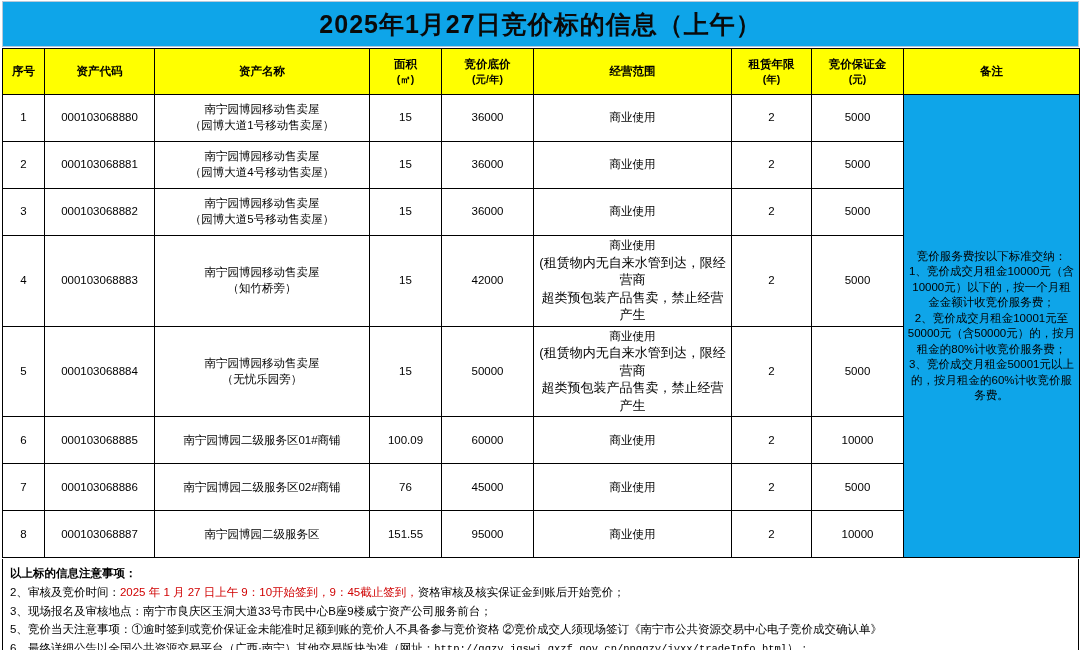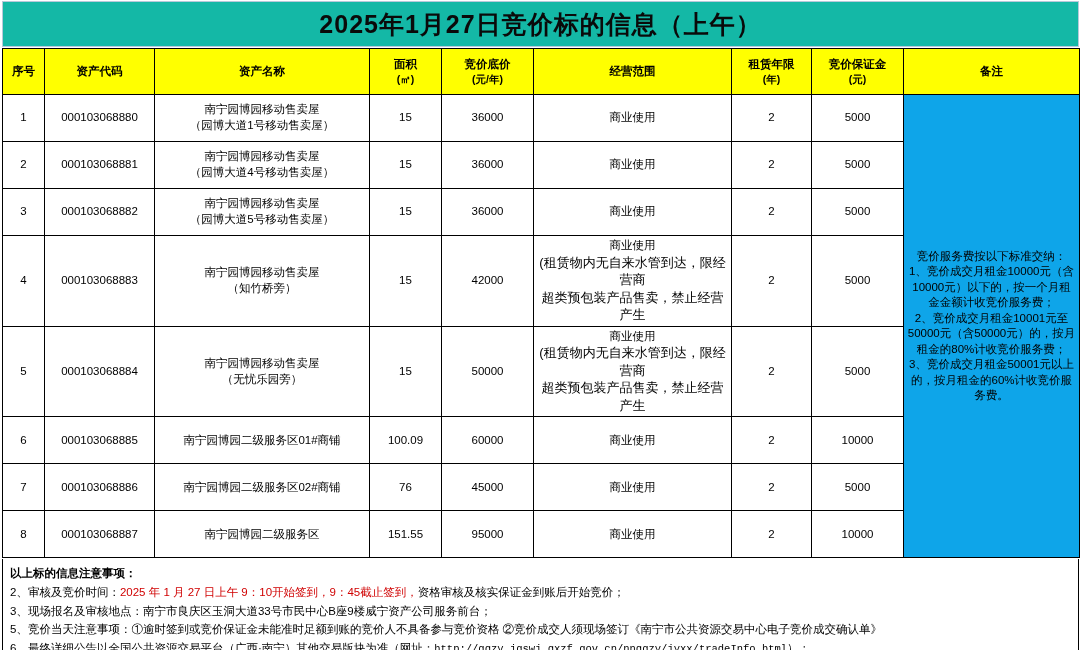--- a/index.html
+++ b/index.html
@@ -16,21 +16,21 @@
   }
   .page {
     width: 1081px;
     height: 650px;
     position: relative;
     box-sizing: border-box;
   }
   
   .title-bar {
     height: 46px;
-    background: #14b8a6;
+    background: #0ea5e9;
     border: 1px solid #b7c9da;
     box-sizing: border-box;
     display: flex;
     align-items: center;
     justify-content: center;
     margin: 1px 2px 0 2px;
   }
   .title-text {
     font-size: 25px;
     font-weight: bold;

